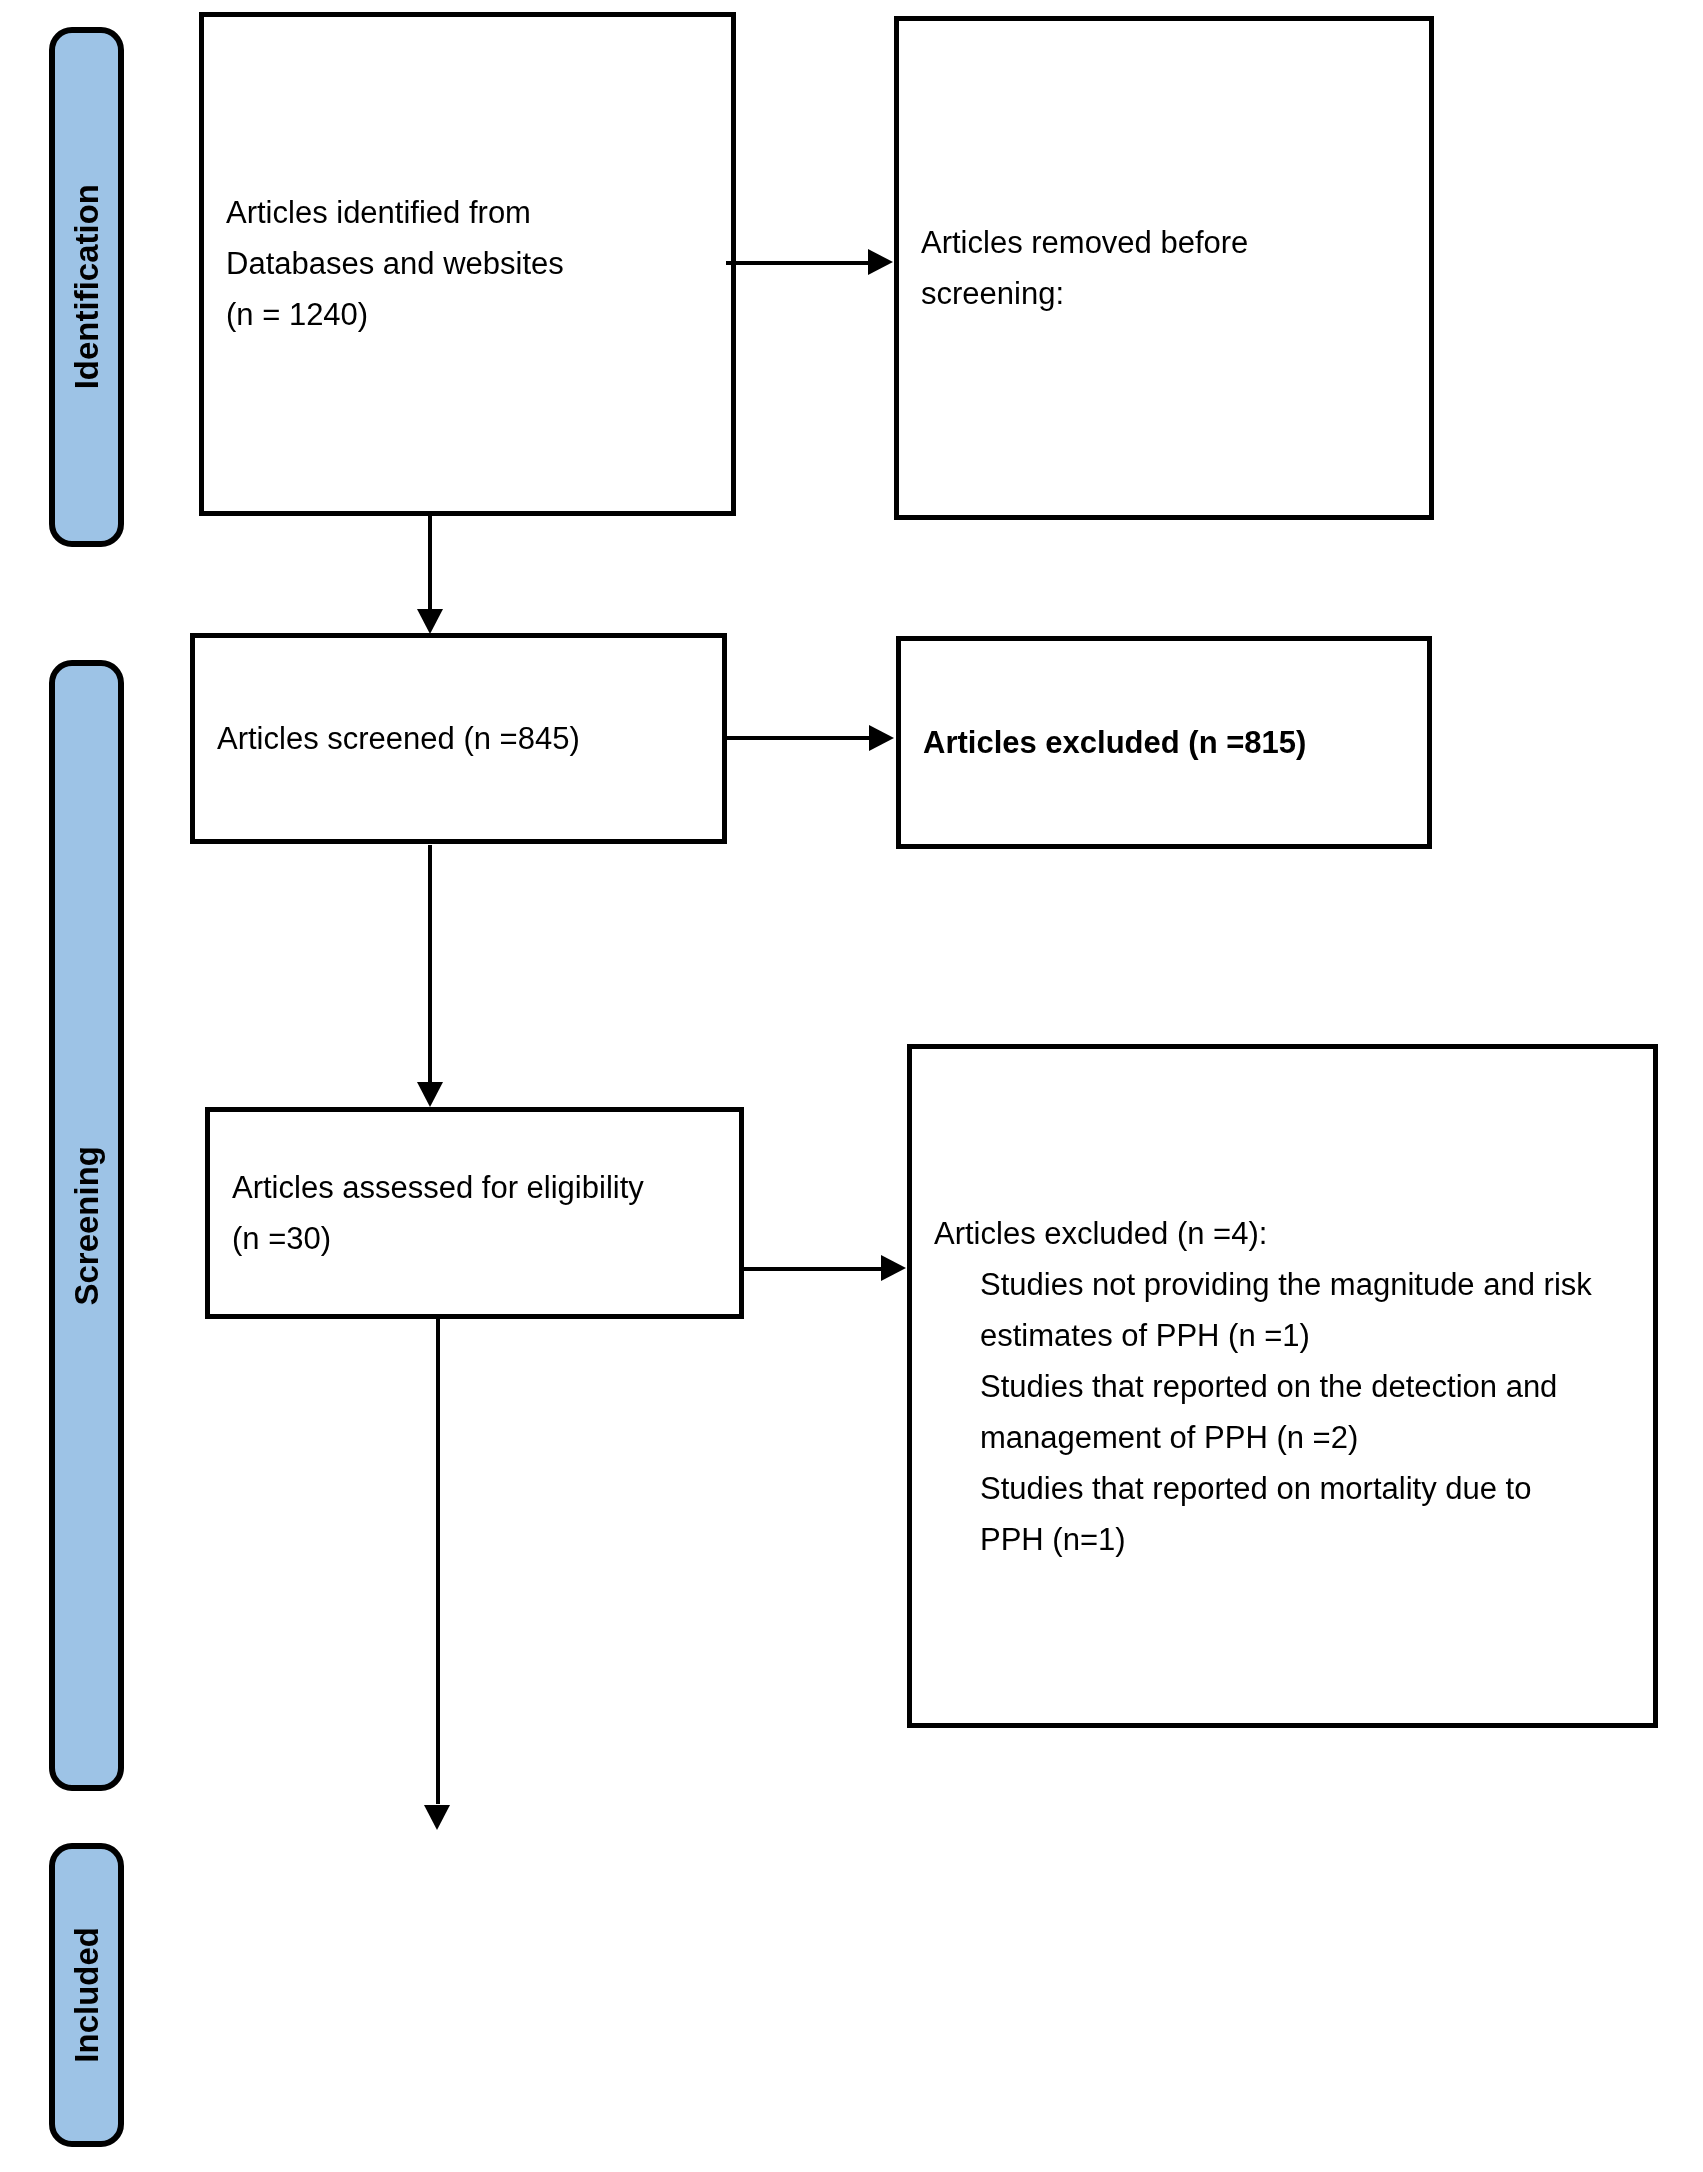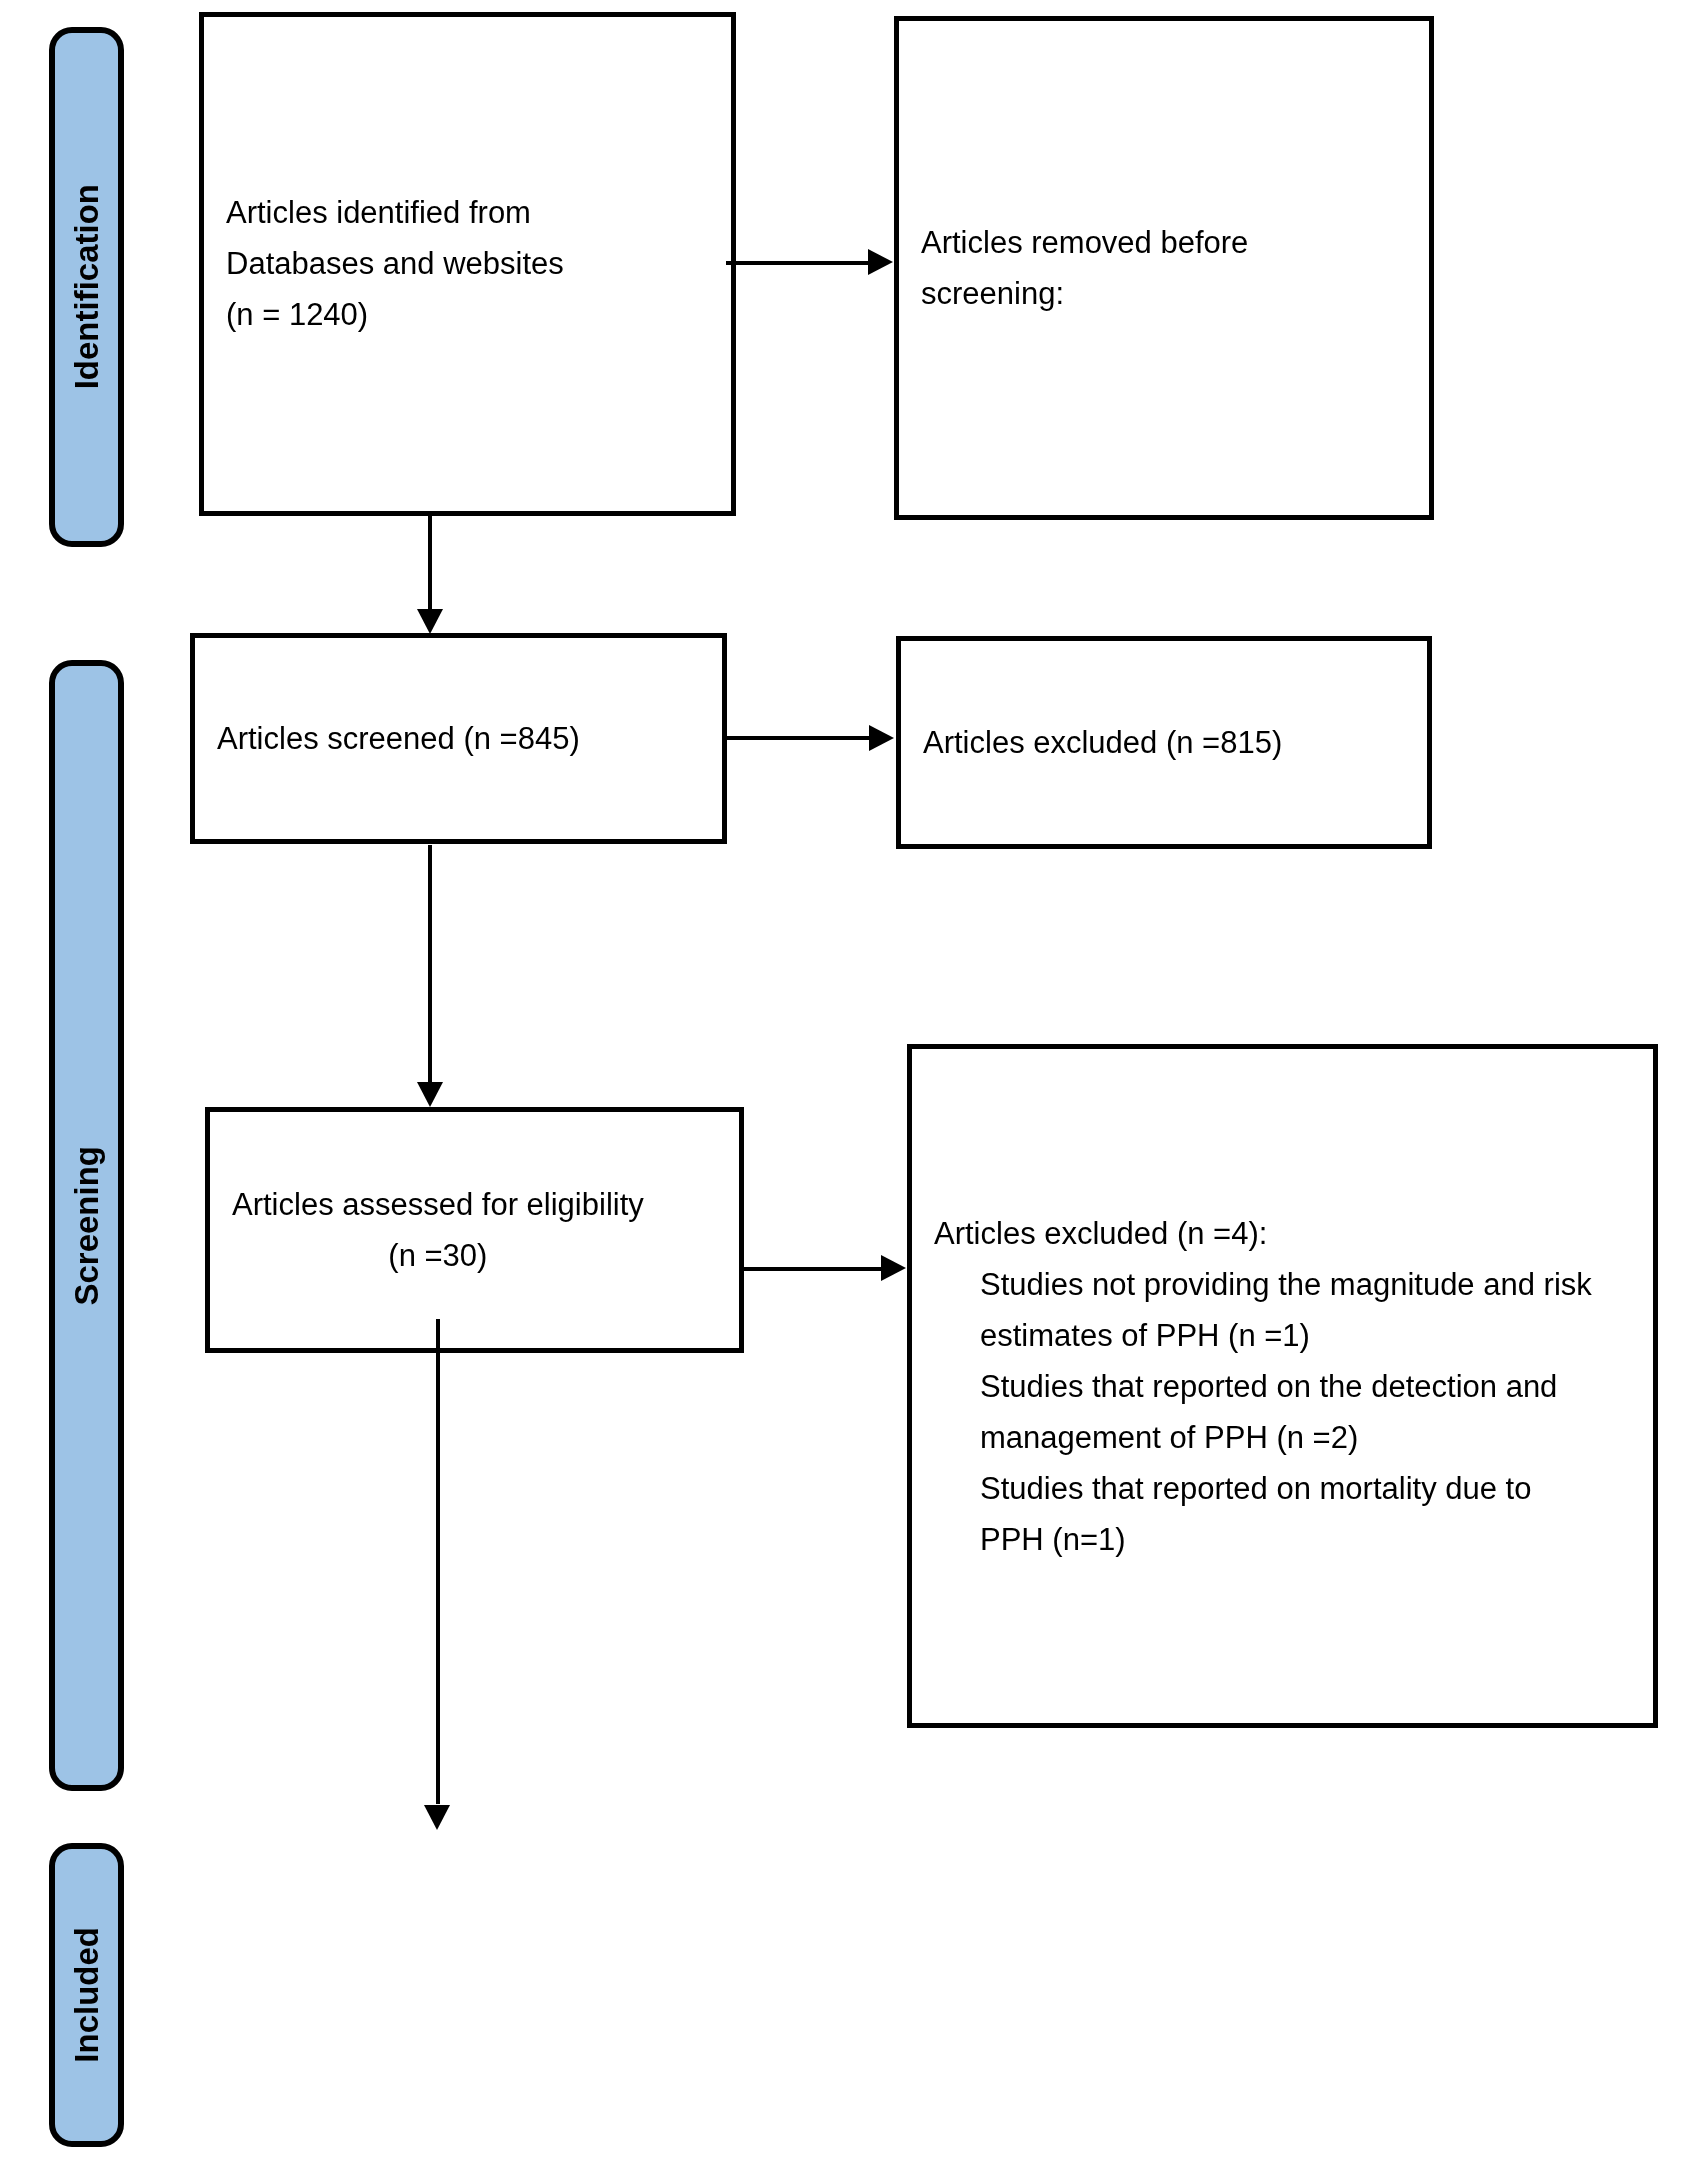--- a/index.html
+++ b/index.html
@@ -54,22 +54,22 @@
     padding-right: 14px;
     font-size: 31px;
     line-height: 51px;
   }
   .box-text { white-space: pre; }
   .indent   { padding-left: 46px; white-space: pre; }
 
   #box-identified           { left: 190px;  top: 11.6px;   width: 537px; height: 504px; margin-left: 9px; }
   #box-removed              { left: 894px; top: 15.5px;   width: 540px; height: 504px; }
   #box-screened             { left: 190px;  top: 633px;  width: 537px; height: 211px; }
-  #box-excluded-screening   { left: 896px; top: 636px;  width: 536px; height: 213px; }
-  #box-assessed             { left: 205px;  top: 1107px; width: 539px; height: 246px; text-align: center; }
+  #box-excluded-screening   { left: 896px; top: 636px;  width: 536px; height: 213px; font-weight: bold; }
+  #box-assessed             { left: 205px;  top: 1107px; width: 539px; height: 212px; }
   #box-excluded-eligibility { left: 907px; top: 1044px; width: 751px; height: 684px; }
   #box-included             { left: 205px;  top: 1830px; width: 539px; height: 323px; }
 
   
   .hline { position: absolute; height: 3.9px; background: #000000; }
   .vline { position: absolute; width: 3.9px;  background: #000000; }
   .arr-right {
     position: absolute; width: 0; height: 0;
     border-top: 13px solid transparent;
     border-bottom: 13px solid transparent;

